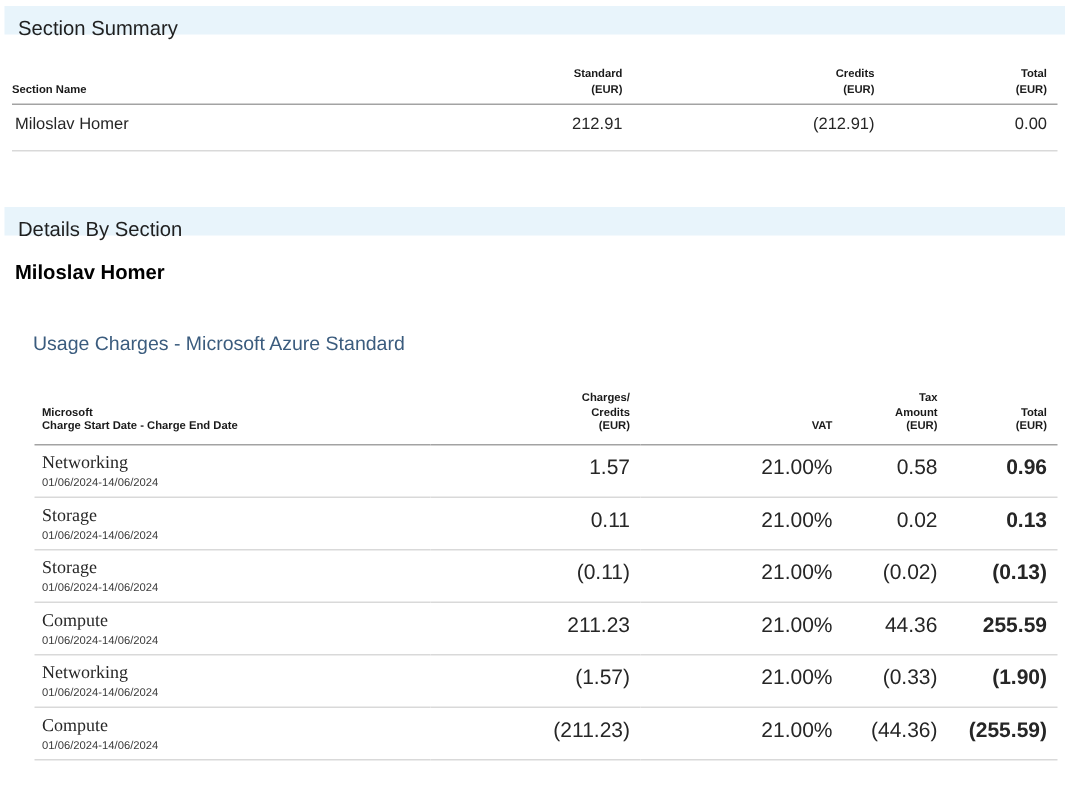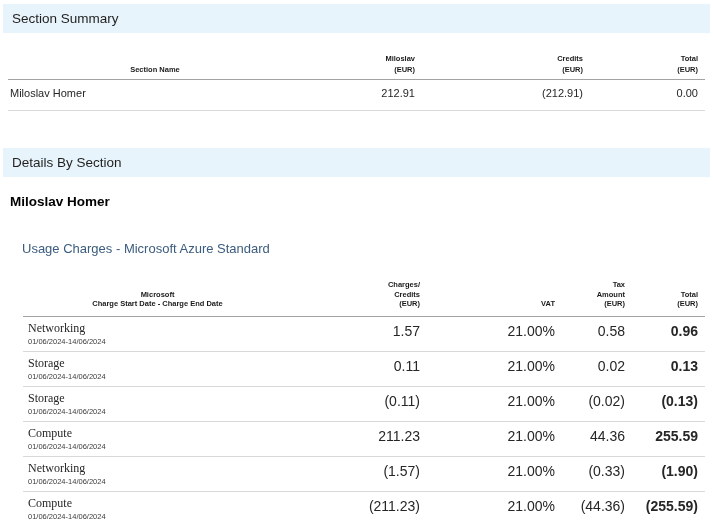--- a/index.html
+++ b/index.html
@@ -11,30 +11,30 @@
   }
   *{box-sizing:border-box;}
   html,body{margin:0;padding:0;}
   body{
     width:713px;height:525px;background:#ffffff;overflow:hidden;
     font-family:"Liberation Sans","DejaVu Sans",sans-serif;
     color:var(--text-main);
   }
   .bar{
     margin:4px 3px 0 3px;background:var(--bar-bg);
-    height:29px;line-height:29px;padding-left:9px;
+    height:19px;line-height:29px;padding-left:9px;
     font-size:13.5px;color:#1f1f1f;
   }
   .bar2{margin-top:37px;}
   
   .t1-wrap{margin:20px 8px 0 8px;}
   table{border-collapse:collapse;table-layout:fixed;width:100%;}
   th{font-weight:bold;font-size:7.5px;line-height:11px;vertical-align:bottom;
      padding:0 0 4px 0;border-bottom:1px solid var(--border-strong);color:#1a1a1a;text-align:right;}
-  th.left{text-align:center;}
+  th.left{text-align:left;}
   td{border-bottom:1px solid var(--border-light);}
   .t1 td{padding:7px 0 11px 0;font-size:11px;vertical-align:top;}
   .num{text-align:right;padding-right:7px !important;}
   th.num{padding-right:7px;}
   .t1 td.name{padding-left:2px;font-size:11px;color:#262626;}
   td.totalcol{font-weight:bold;}
   .t1 td{color:#262626;font-size:11px;}
   .t1 td.name{font-size:11px;}
   
   .section-heading{
@@ -66,21 +66,21 @@
         <col style="width:120px">
         <col style="width:168px">
         <col style="width:115px">
       </colgroup>
     <thead>
       <tr>
         <th class="left">
           <span>Section Name</span>
         </th>
         <th class="num">
-          <span class="hl" style="display:block">Miloslav</span>
+          <span class="hl" style="display:block">Standard</span>
           <span class="hl" style="display:block">(EUR)</span>
         </th>
         <th class="num">
           <span style="display:block">Credits</span>
           <span style="display:block">(EUR)</span>
         </th>
         <th class="num">
           <span style="display:block">Total</span>
           <span style="display:block">(EUR)</span>
         </th>

